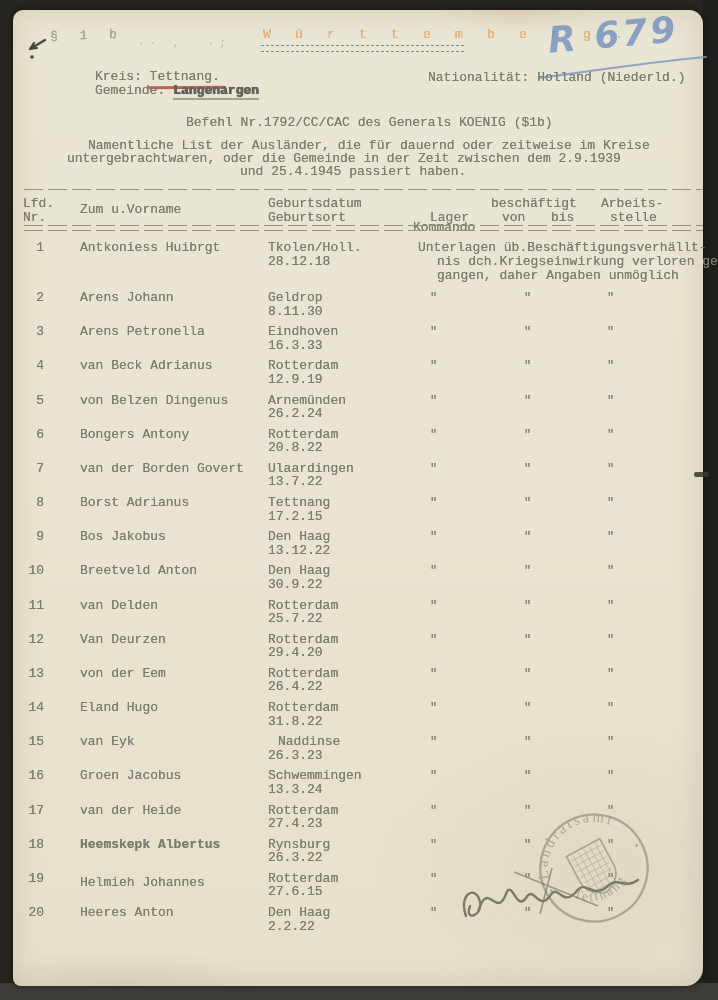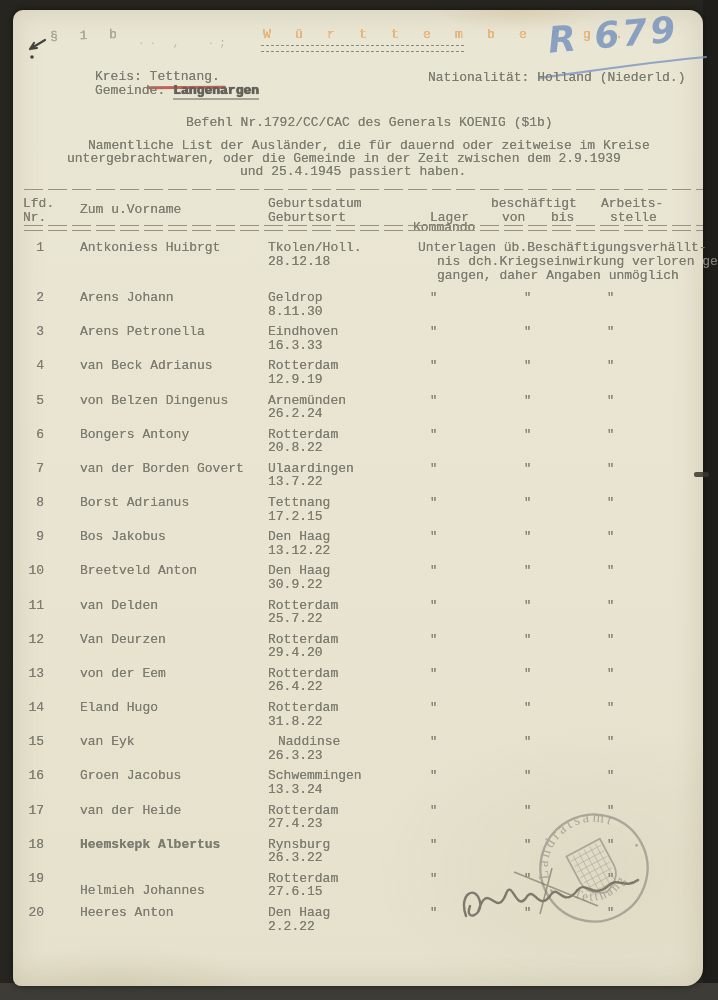--- a/index.html
+++ b/index.html
@@ -272,21 +272,21 @@
       <div class="cell nr typed" style="left: 20px; top: 0px; width: 24px;">18</div>
       <div class="cell typed" style="left: 80px; top: 0px; font-weight: bold;">Heemskepk Albertus</div>
       <div class="cell typed" style="left: 268px; top: 0px;">Rynsburg</div>
       <div class="cell typed" style="left: 268px; top: 13.5px;">26.3.22</div>
       <div class="cell ditto" style="left: 430px; top: 1px;">"</div>
       <div class="cell ditto" style="left: 524px; top: 1px;">"</div>
       <div class="cell ditto" style="left: 607px; top: 1px;">"</div>
     </div>
     <div class="trow" style="top: 870.89px;">
       <div class="cell nr typed" style="left: 20px; top: 0px; width: 24px;">19</div>
-      <div class="cell typed" style="left: 80px; top: 12px; font-family: Liberation Mono, monospace;">Helmieh Johannes</div>
+      <div class="cell typed" style="left: 80px; top: 4px; font-family: Liberation Mono, monospace;">Helmieh Johannes</div>
       <div class="cell typed" style="left: 268px; top: 0px;">Rotterdam</div>
       <div class="cell typed" style="left: 268px; top: 13.5px;">27.6.15</div>
       <div class="cell ditto" style="left: 430px; top: 1px;">"</div>
       <div class="cell ditto" style="left: 524px; top: 1px;">"</div>
       <div class="cell ditto" style="left: 607px; top: 1px;">"</div>
     </div>
     <div class="trow" style="top: 905.06px;">
       <div class="cell nr typed" style="left: 20px; top: 0px; width: 24px;">20</div>
       <div class="cell typed" style="left: 80px; top: 0px;">Heeres Anton</div>
       <div class="cell typed" style="left: 268px; top: 0px;">Den Haag</div>

